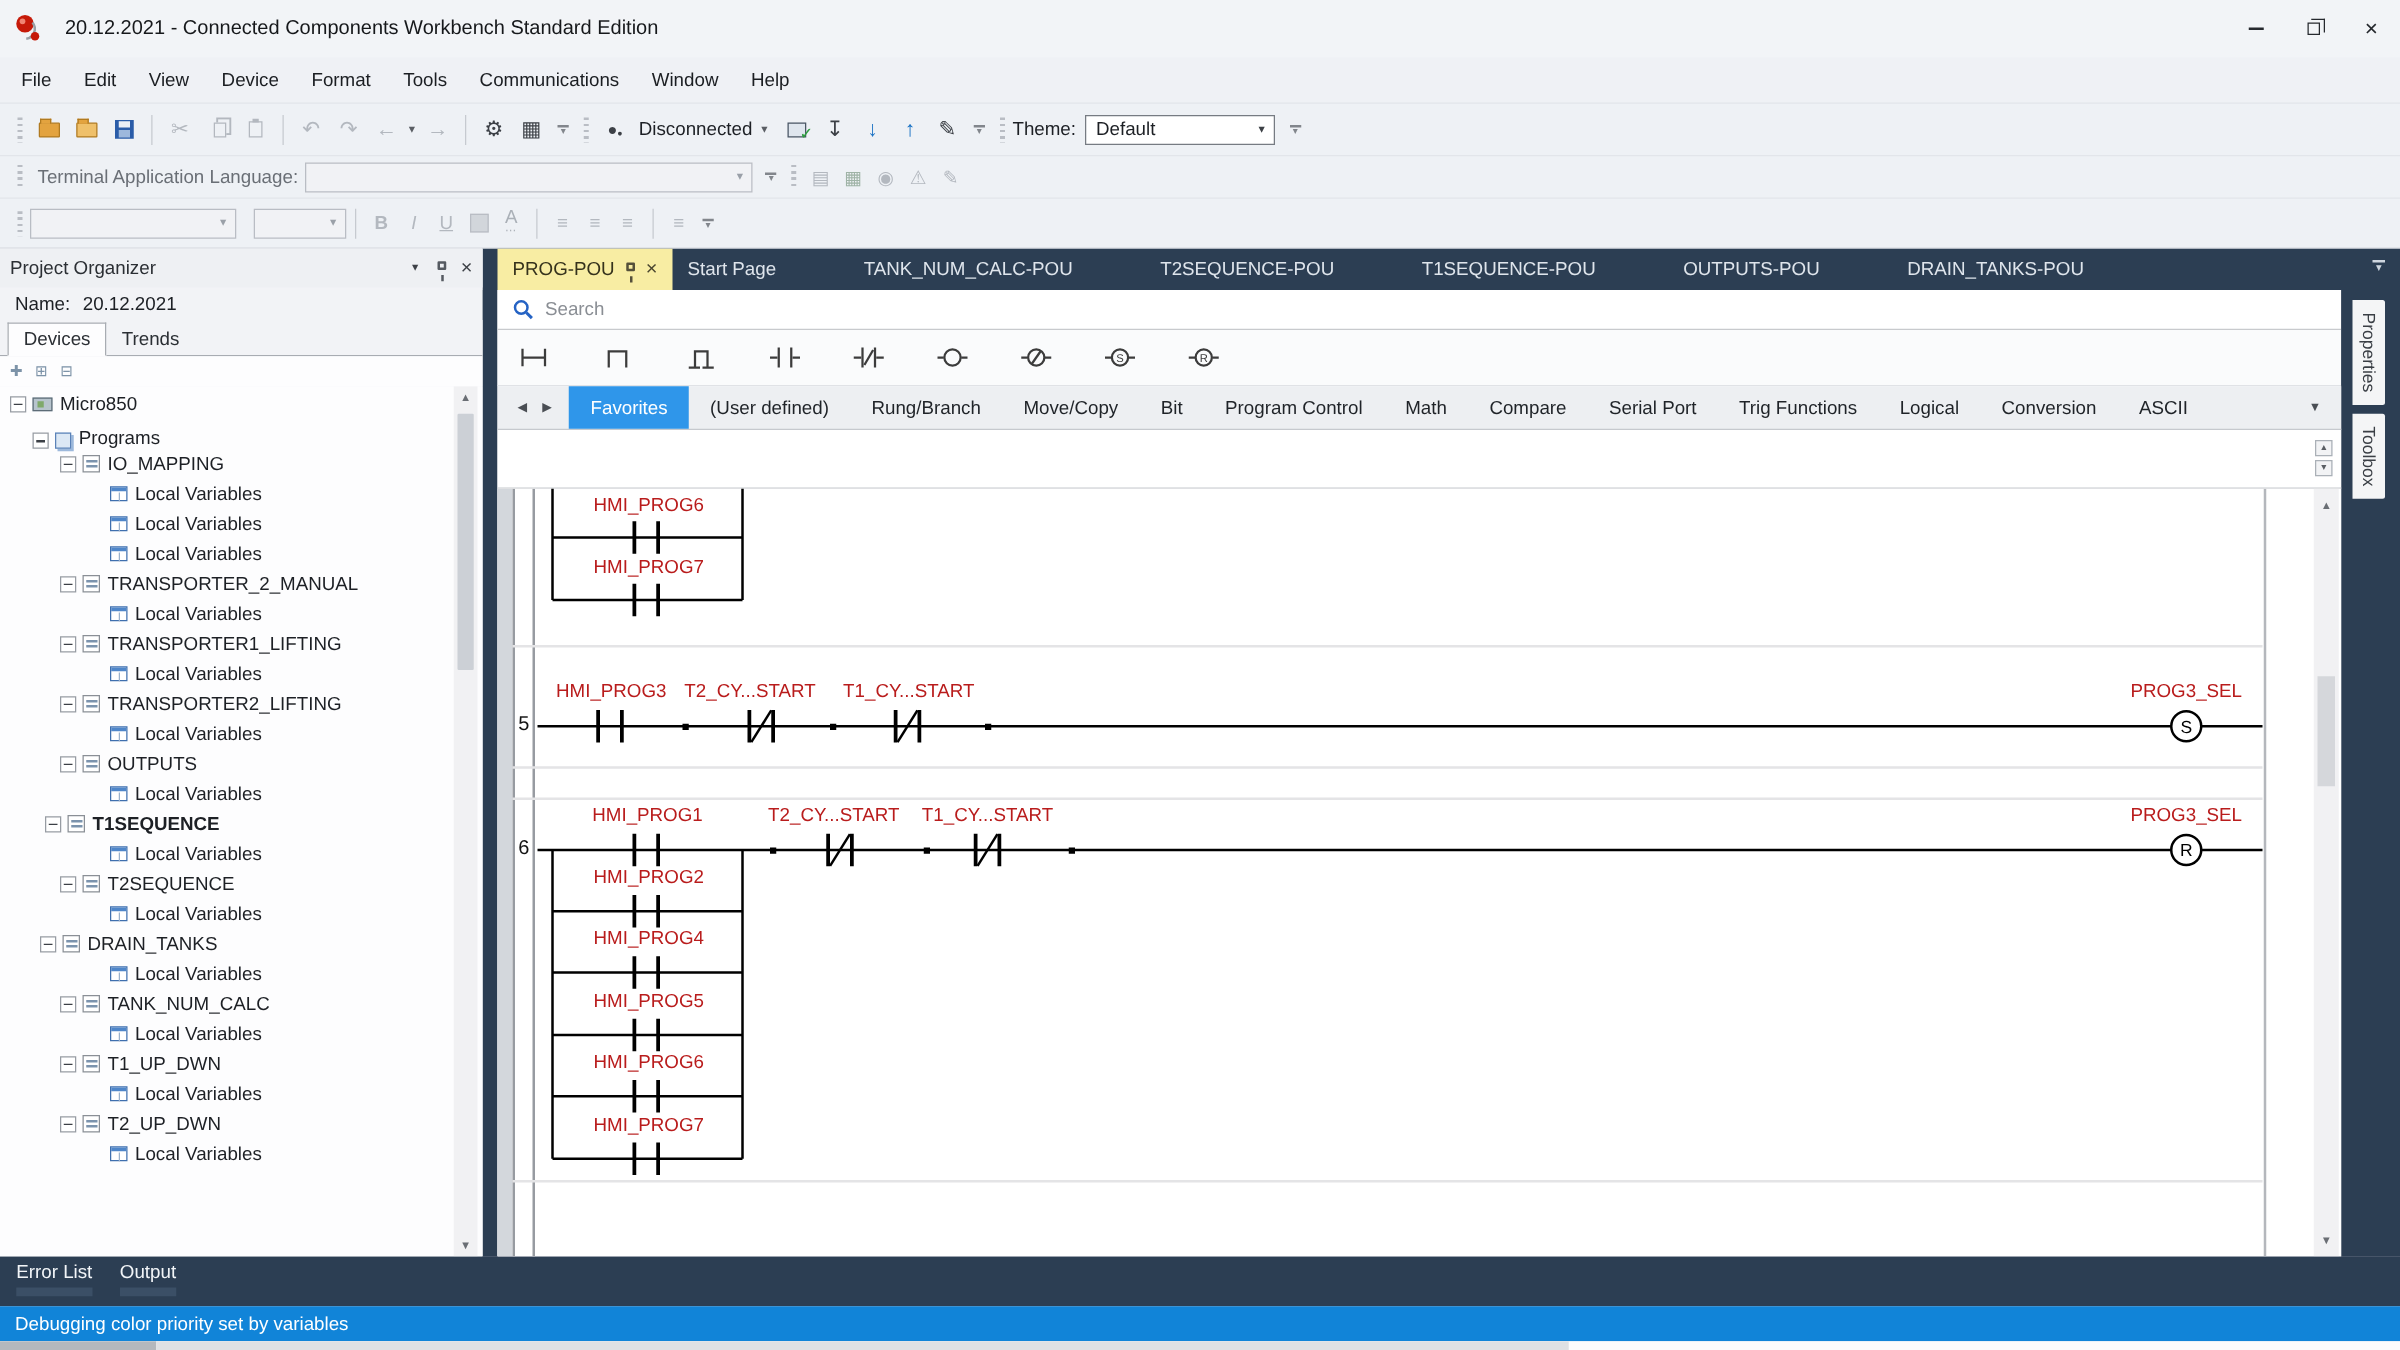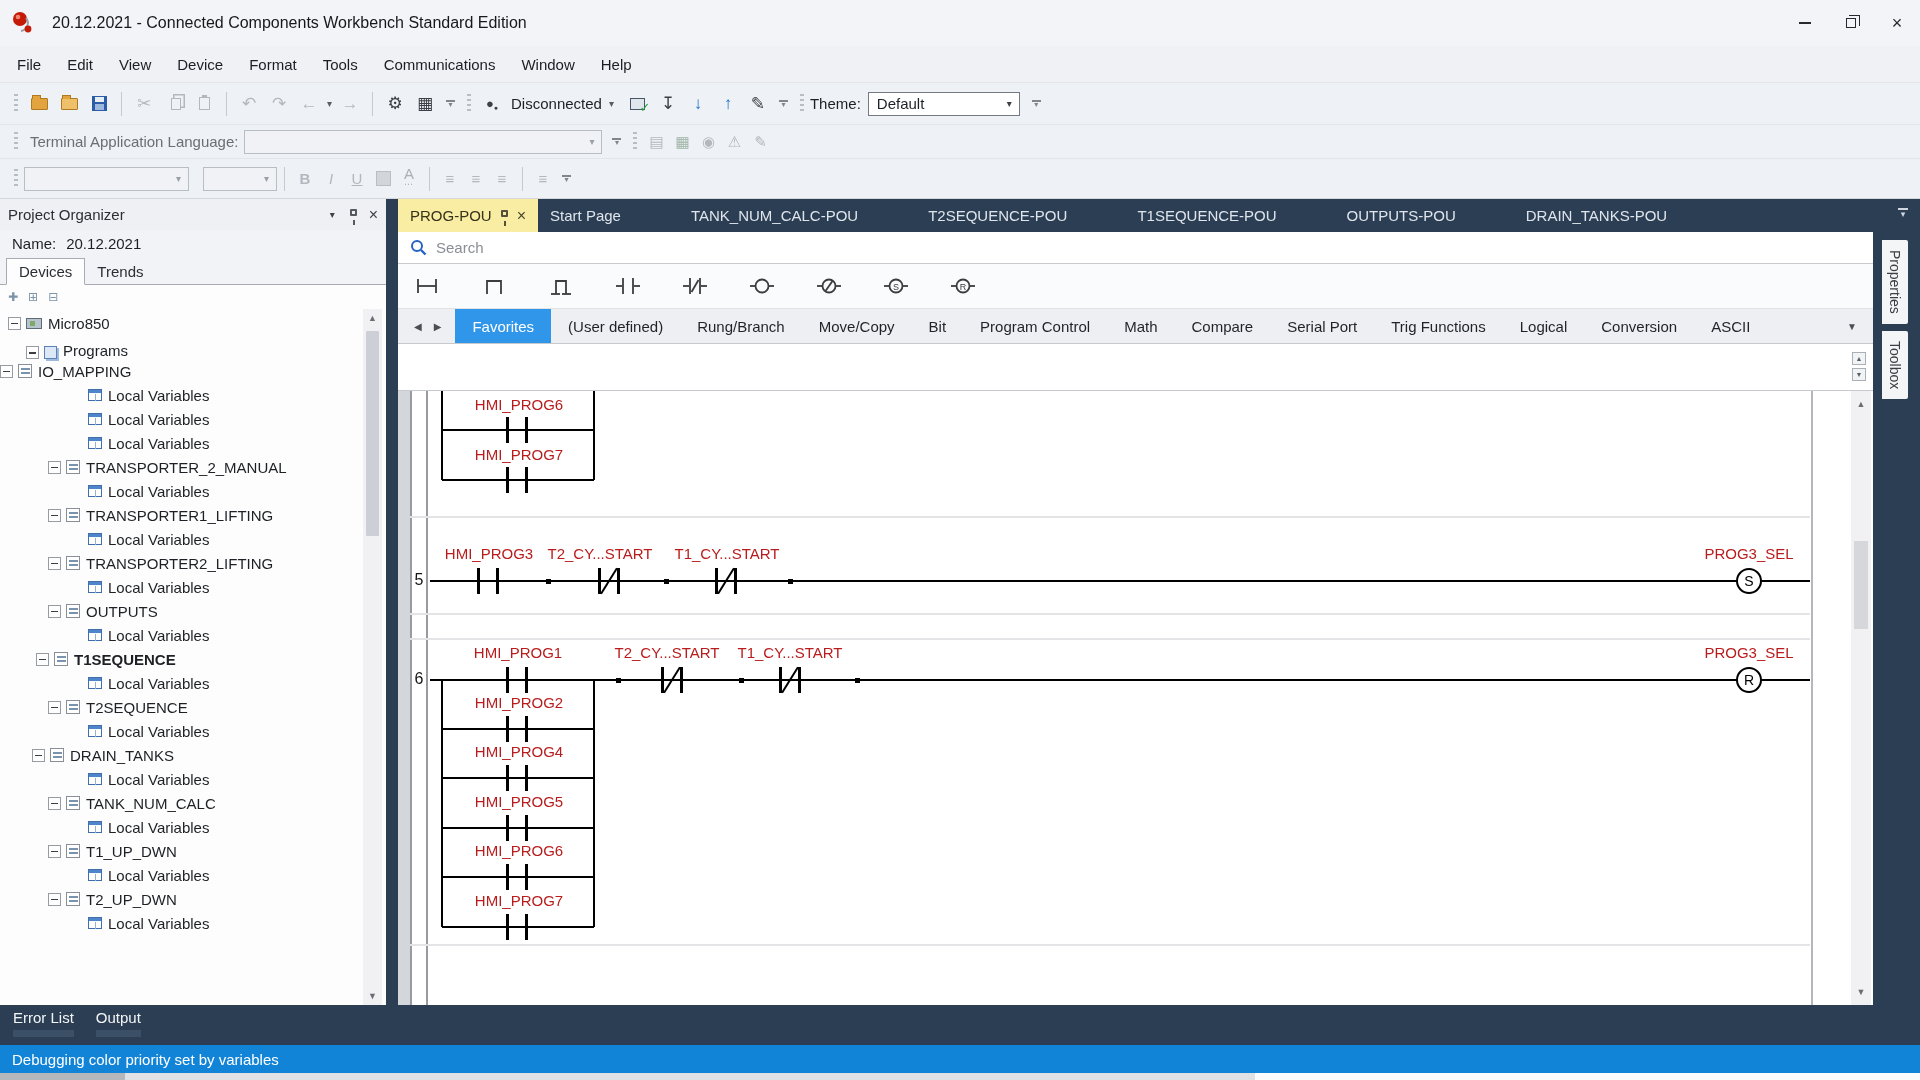--- a/index.html
+++ b/index.html
@@ -329,21 +329,21 @@
     <div class="trow" style="padding-left: 8px;">
           <div class="exp"></div>
           <div class="tico ic-device"></div>
           <span>Micro850</span>
         </div>
         <div class="trow" style="padding-left: 26px; align-items: flex-end;">
           <div class="exp"></div>
           <div class="tico ic-group"></div>
           <span>Programs</span>
         </div>
-        <div class="trow" style="">
+        <div class="trow" style="padding-left: 48px;">
           <div class="exp"></div>
           <div class="tico ic-prog"></div>
           <span>IO_MAPPING</span>
         </div>
         <div class="trow" style="padding-left: 88px;">
           <div class="tico ic-lv"></div>
           <span>Local Variables</span>
         </div>
         <div class="trow" style="padding-left: 88px;">
           <div class="tico ic-lv"></div>

